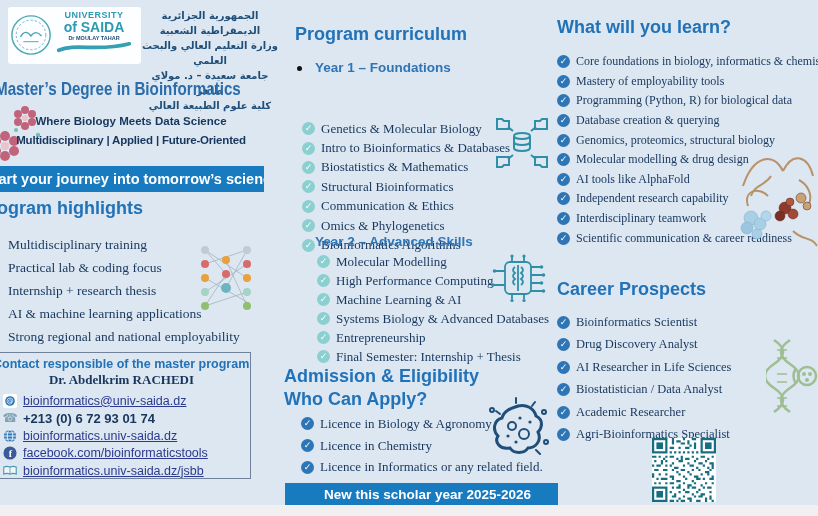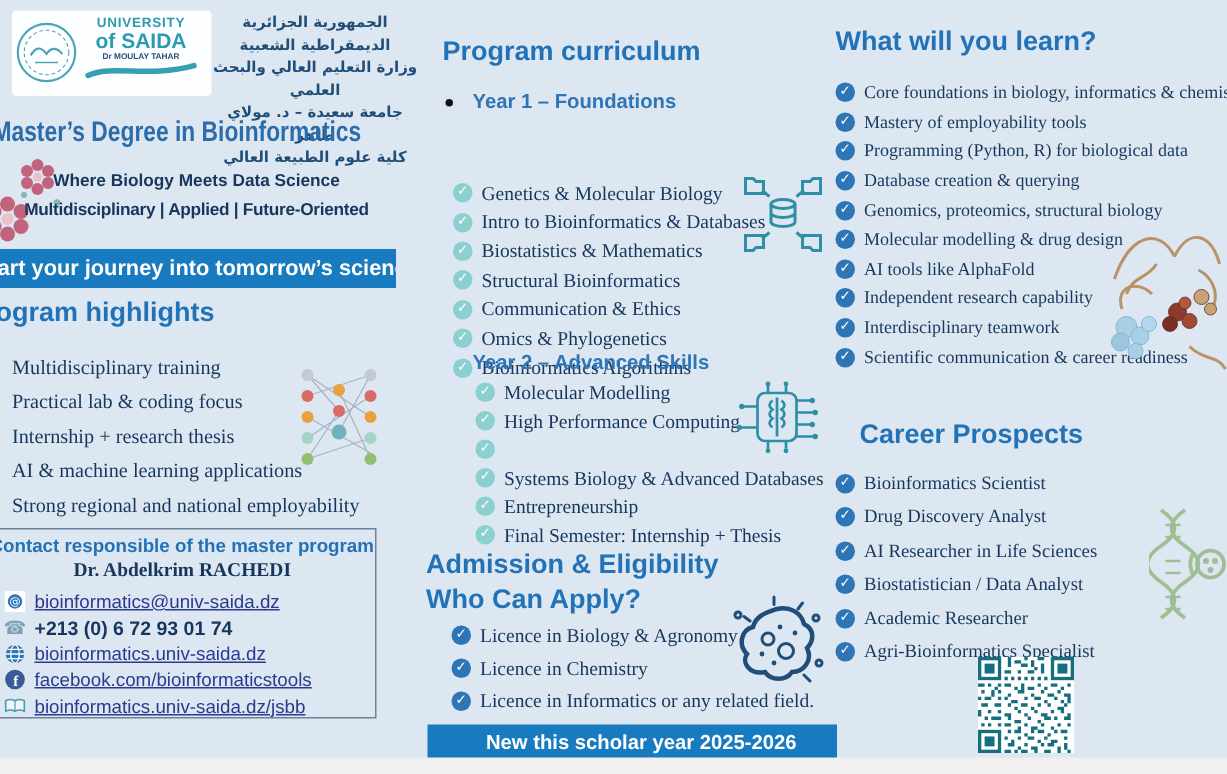--- a/index.html
+++ b/index.html
@@ -59,21 +59,21 @@
   #y2-list{left:317px;top:252px;} #y2-list .li{height:19px;}
   #adm-t1{left:284px;top:366px;} #adm-t2{left:284px;top:389px;}
   #who-list{position:absolute;left:301px;top:413px;font-size:13px;}
   #who-list .li{height:21.8px;}
   #banner2{left:285px;top:483px;width:261px;height:23px;line-height:23px;font-size:13.5px;padding-left:12px;}
 
   
   #learn-title{left:557px;top:17px;}
   #learn-list{position:absolute;left:557px;top:52px;font-size:12px;}
   #learn-list .li{height:19.6px;}
-  #career-title{left:557px;top:279px;margin-left:16px;}
+  #career-title{left:557px;top:279px;}
   #career-list{position:absolute;left:557px;top:311px;font-size:12.5px;}
   #career-list .li{height:22.5px;}
 
   #bottom-strip{position:absolute;left:0;top:505px;width:818px;height:11px;background:var(--strip,#f2eff1);}
   svg{display:block;}
 </style>
 </head>
 <body>
 
 <div id="page">
@@ -257,20 +257,21 @@
     <div class="li">
         <span class="chk t"></span>
         <span>Molecular Modelling</span>
       </div>
     <div class="li">
         <span class="chk t"></span>
         <span>High Performance Computing</span>
       </div>
     <div class="li">
         <span class="chk t"></span>
+        <span>Machine Learning &amp; AI</span>
       </div>
     <div class="li">
         <span class="chk t"></span>
         <span>Systems Biology &amp; Advanced Databases</span>
       </div>
     <div class="li">
         <span class="chk t"></span>
         <span>Entrepreneurship</span>
       </div>
     <div class="li">

